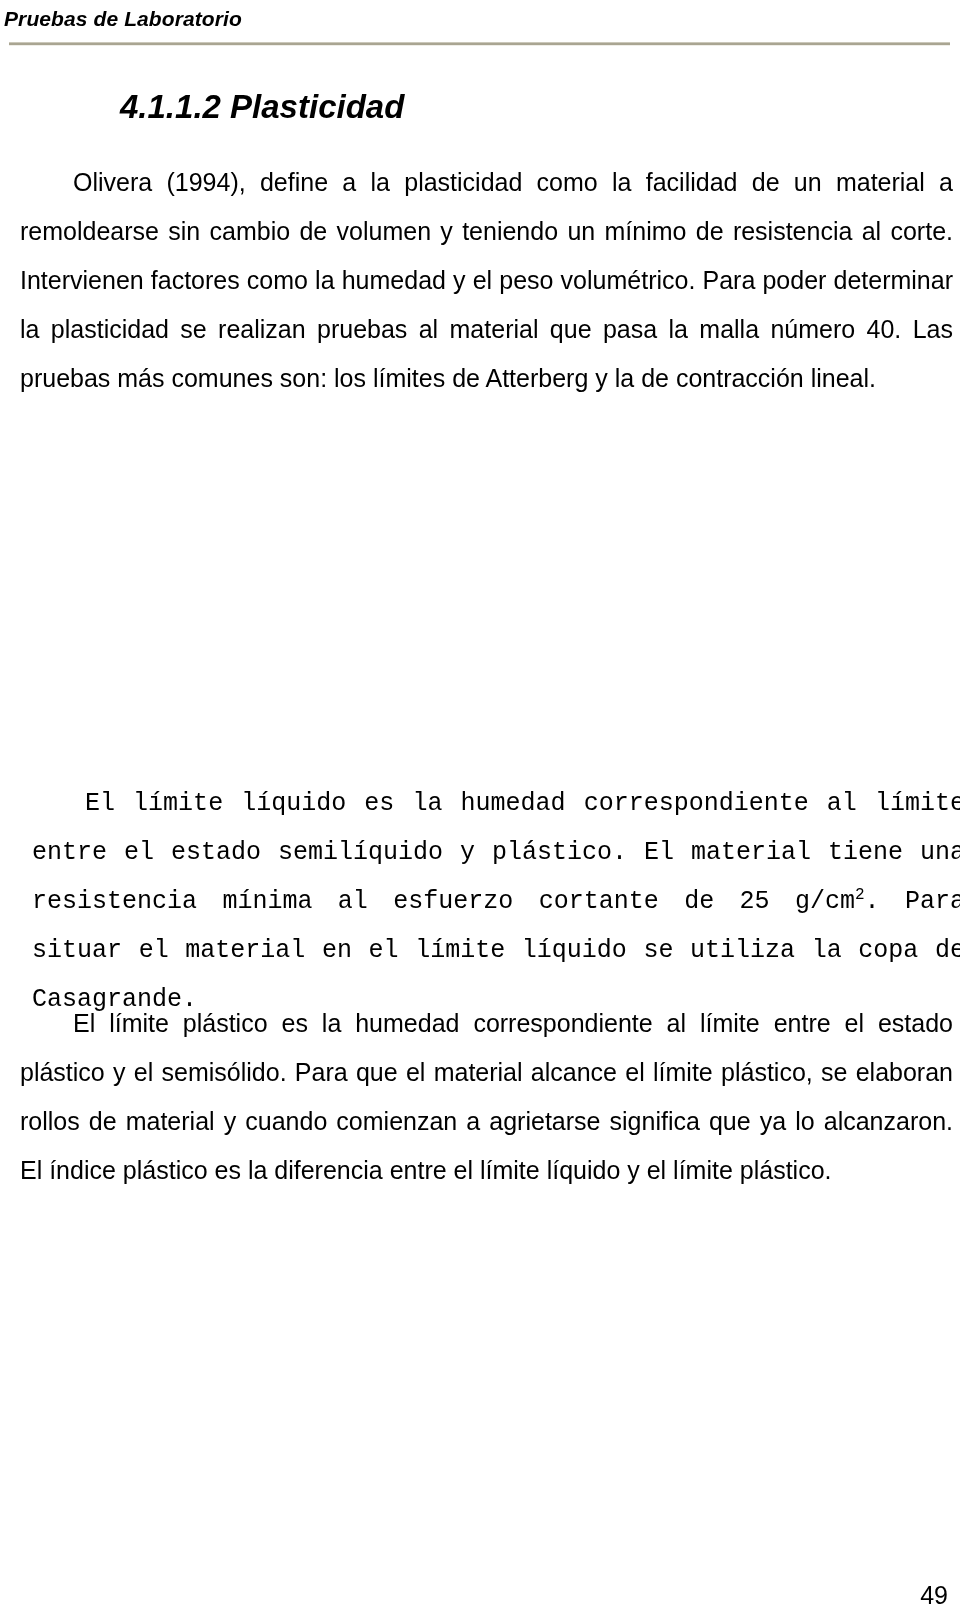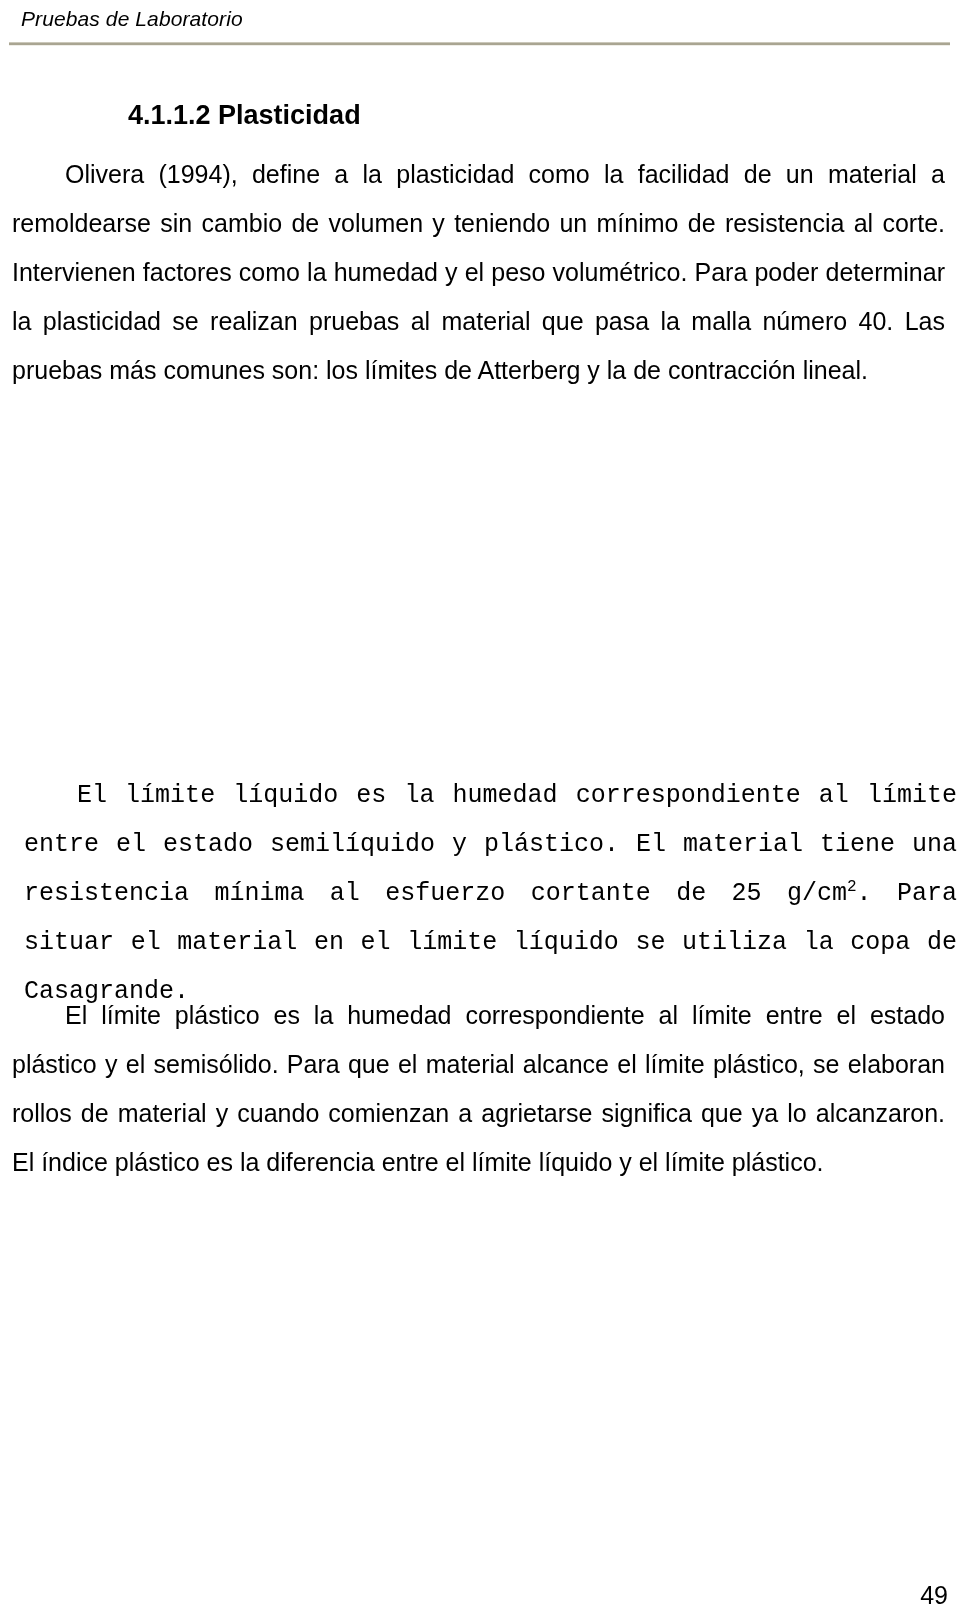--- a/index.html
+++ b/index.html
@@ -19,25 +19,25 @@
   .page {
     position: absolute;
     inset: 0;
     width: 960px;
     height: 1616px;
   }
 
   
   .running-header {
     position: absolute;
-    left: 21px;
+    left: 4px;
     top: 6px;
     font-size: 21px;
     font-style: italic;
-    font-weight: normal;
+    font-weight: bold;
     letter-spacing: 0.1px;
     line-height: 26px;
     white-space: nowrap;
   }
   .header-rule {
     position: absolute;
     left: 9px;
     top: 42px;
     width: 941px;
     height: 4px;
@@ -51,32 +51,33 @@
   .content {
     position: absolute;
     left: 12px;
     top: 0;
     width: 933px;
     height: 1616px;
   }
 
   h2.section-heading {
     position: absolute;
-    margin: 16px;
+    margin: 8px;
     padding: 0;
-    font-size: 27px;
+    font-size: 33px;
     font-weight: bold;
+    font-style: italic;
     line-height: 34px;
     white-space: nowrap;
     letter-spacing: 0px;
   }
 
   p.body-par {
     position: absolute;
-    margin: 0;
+    margin: 8px;
     padding: 0;
     width: 933px;
     font-size: 25px;
     line-height: 49px;
     text-align: justify;
     text-justify: inter-word;
     text-indent: 53px;
     letter-spacing: 0px;
     word-spacing: 0px;
   }

